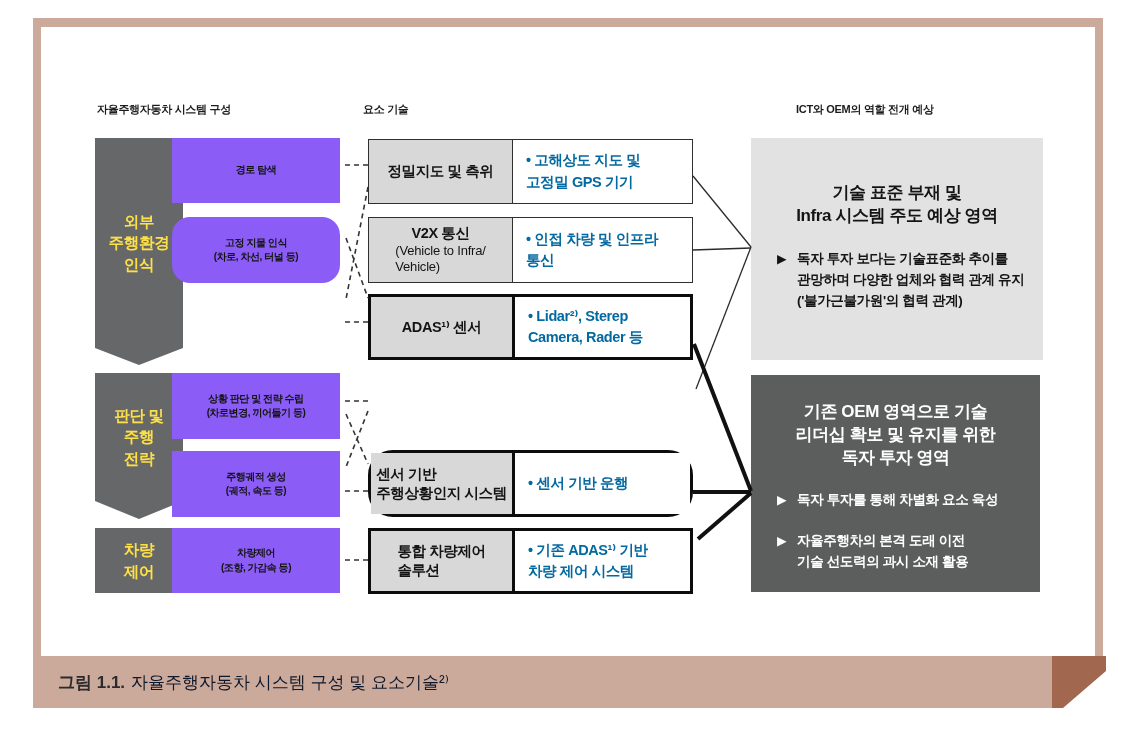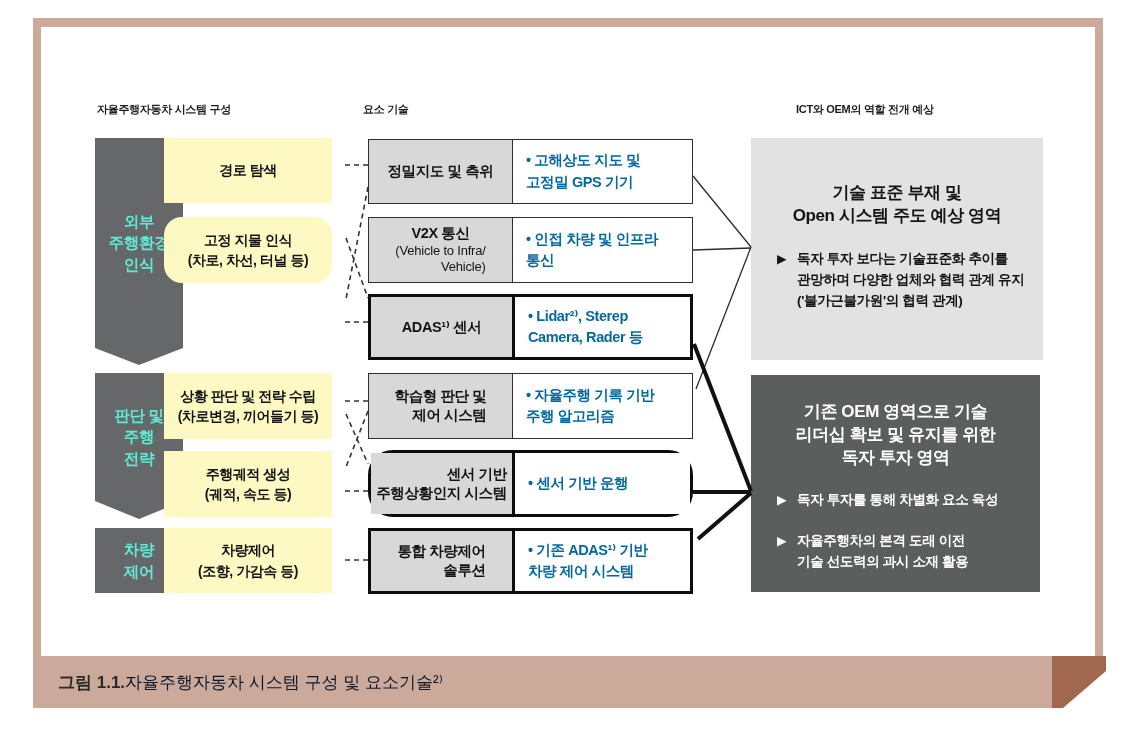--- a/index.html
+++ b/index.html
@@ -6,42 +6,42 @@
   .page{position:relative;width:1132px;height:731px;background:#fff;overflow:hidden;
         font-family:"Liberation Sans","DejaVu Sans",sans-serif;color:#1c1c1c;}
   .abs{position:absolute;}
   .pre{white-space:pre;}
   .preline{white-space:pre-line;}
 
   
   .frame-bar{position:absolute;background:#cbaa9b;}
   .caption-band{position:absolute;left:33px;top:656px;width:1019px;height:52px;background:#cbaa9b;
                 display:flex;align-items:center;padding-left:25px;box-sizing:border-box;}
-  .caption-band .cap-label{font-weight:bold;font-size:17px;color:#2b2b2b;}
+  .caption-band .cap-label{font-weight:bold;font-size:17px;color:#2b2b2b;margin-right:6px;}
   .caption-band .cap-text{font-size:17px;color:#0f172a;}
 
   
   .col-header{position:absolute;top:102px;font-size:11px;font-weight:bold;color:#1c1c1c;letter-spacing:-0.3px;}
 
   
-  .band{position:absolute;left:95px;width:88px;background:#666768;color:#5eead4;
+  .band{position:absolute;left:95px;width:88px;background:#666768;color:#fde047;
         display:flex;align-items:center;justify-content:center;text-align:center;
         font-size:15.5px;font-weight:bold;line-height:1.38;letter-spacing:-0.3px;}
 
   
-  .lbox{position:absolute;left:164px;width:168px;background:#fef9c3;color:#141414;
+  .lbox{position:absolute;left:172px;width:168px;background:#8b5cf6;color:#141414;
         display:flex;align-items:center;justify-content:center;text-align:center;
-        font-size:14px;font-weight:bold;line-height:1.45;letter-spacing:-0.45px;}
+        font-size:10px;font-weight:bold;line-height:1.45;letter-spacing:-0.45px;}
 
   
   .mbox{position:absolute;left:368px;width:325px;box-sizing:border-box;display:flex;background:#fff;}
   .mbox.thin{border:1.6px solid #2f2f2f;}
   .mbox.thick{border:3.5px solid #0c0c0c;}
   .mbox .name{width:144px;flex:0 0 144px;background:#d9d8d8;box-sizing:border-box;
-        display:flex;flex-direction:column;align-items:center;justify-content:center;text-align:right;
+        display:flex;flex-direction:column;align-items:center;justify-content:center;text-align:left;
         font-size:14.5px;font-weight:bold;line-height:1.3;letter-spacing:-0.4px;color:#141414;}
   .mbox.thin .name{border-right:1.6px solid #2f2f2f;}
   .mbox.thick .name{border-right:3.5px solid #0c0c0c;}
   .mbox .name .note{font-weight:normal;font-size:13px;line-height:1.25;letter-spacing:-0.2px;}
   .mbox .desc{flex:1;background:#fff;display:flex;align-items:center;padding-left:13px;box-sizing:border-box;
         font-size:14.5px;font-weight:bold;line-height:1.45;letter-spacing:-0.4px;color:#0369a1;}
 
   
   .rbox{position:absolute;box-sizing:border-box;}
   .rbox .title{font-size:17px;font-weight:bold;text-align:center;line-height:1.35;letter-spacing:-0.4px;}
@@ -95,41 +95,35 @@
 Vehicle)</span>
     </div>
     <div class="desc pre">• 인접 차량 및 인프라
 통신</div>
   </div>
   <div class="mbox thick" style="top:294px;height:66px;">
     <div class="name pre">ADAS¹⁾ 센서</div>
     <div class="desc pre">• Lidar²⁾, Sterep
 Camera, Rader 등</div>
   </div>
-  <div class="mbox thin" style="top:373px;height:66px;">
-    <div class="name pre">학습형 판단 및
-제어 시스템</div>
-    <div class="desc pre">• 자율주행 기록 기반
-주행 알고리즘</div>
-  </div>
   <div class="mbox thick" style="top:450px;height:67px;border-radius:25px;">
     <div class="name pre">센서 기반
 주행상황인지 시스템</div>
     <div class="desc pre">• 센서 기반 운행</div>
   </div>
   <div class="mbox thick" style="top:528px;height:66px;">
     <div class="name pre">통합 차량제어
 솔루션</div>
     <div class="desc pre">• 기존 ADAS¹⁾ 기반
 차량 제어 시스템</div>
   </div>
 
   <div class="rbox" style="left:751px;top:138px;width:292px;height:222px;background:#e3e2e2;color:#141414;">
     <div class="title preline" style="margin-top:44px;">기술 표준 부재 및
-Open 시스템 주도 예상 영역</div>
+Infra 시스템 주도 예상 영역</div>
     <div class="bullet" style="margin:21px 14px 0 26px;">
       <span class="mark">▶</span>
       <span class="btxt preline">독자 투자 보다는 기술표준화 추이를
 관망하며 다양한 업체와 협력 관계 유지
 ('불가근불가원'의 협력 관계)</span>
     </div>
   </div>
 
   <div class="rbox" style="left:751px;top:375px;width:289px;height:217px;background:#5c5e5d;color:#ffffff;">
     <div class="title preline" style="margin-top:26px;">기존 OEM 영역으로 기술

